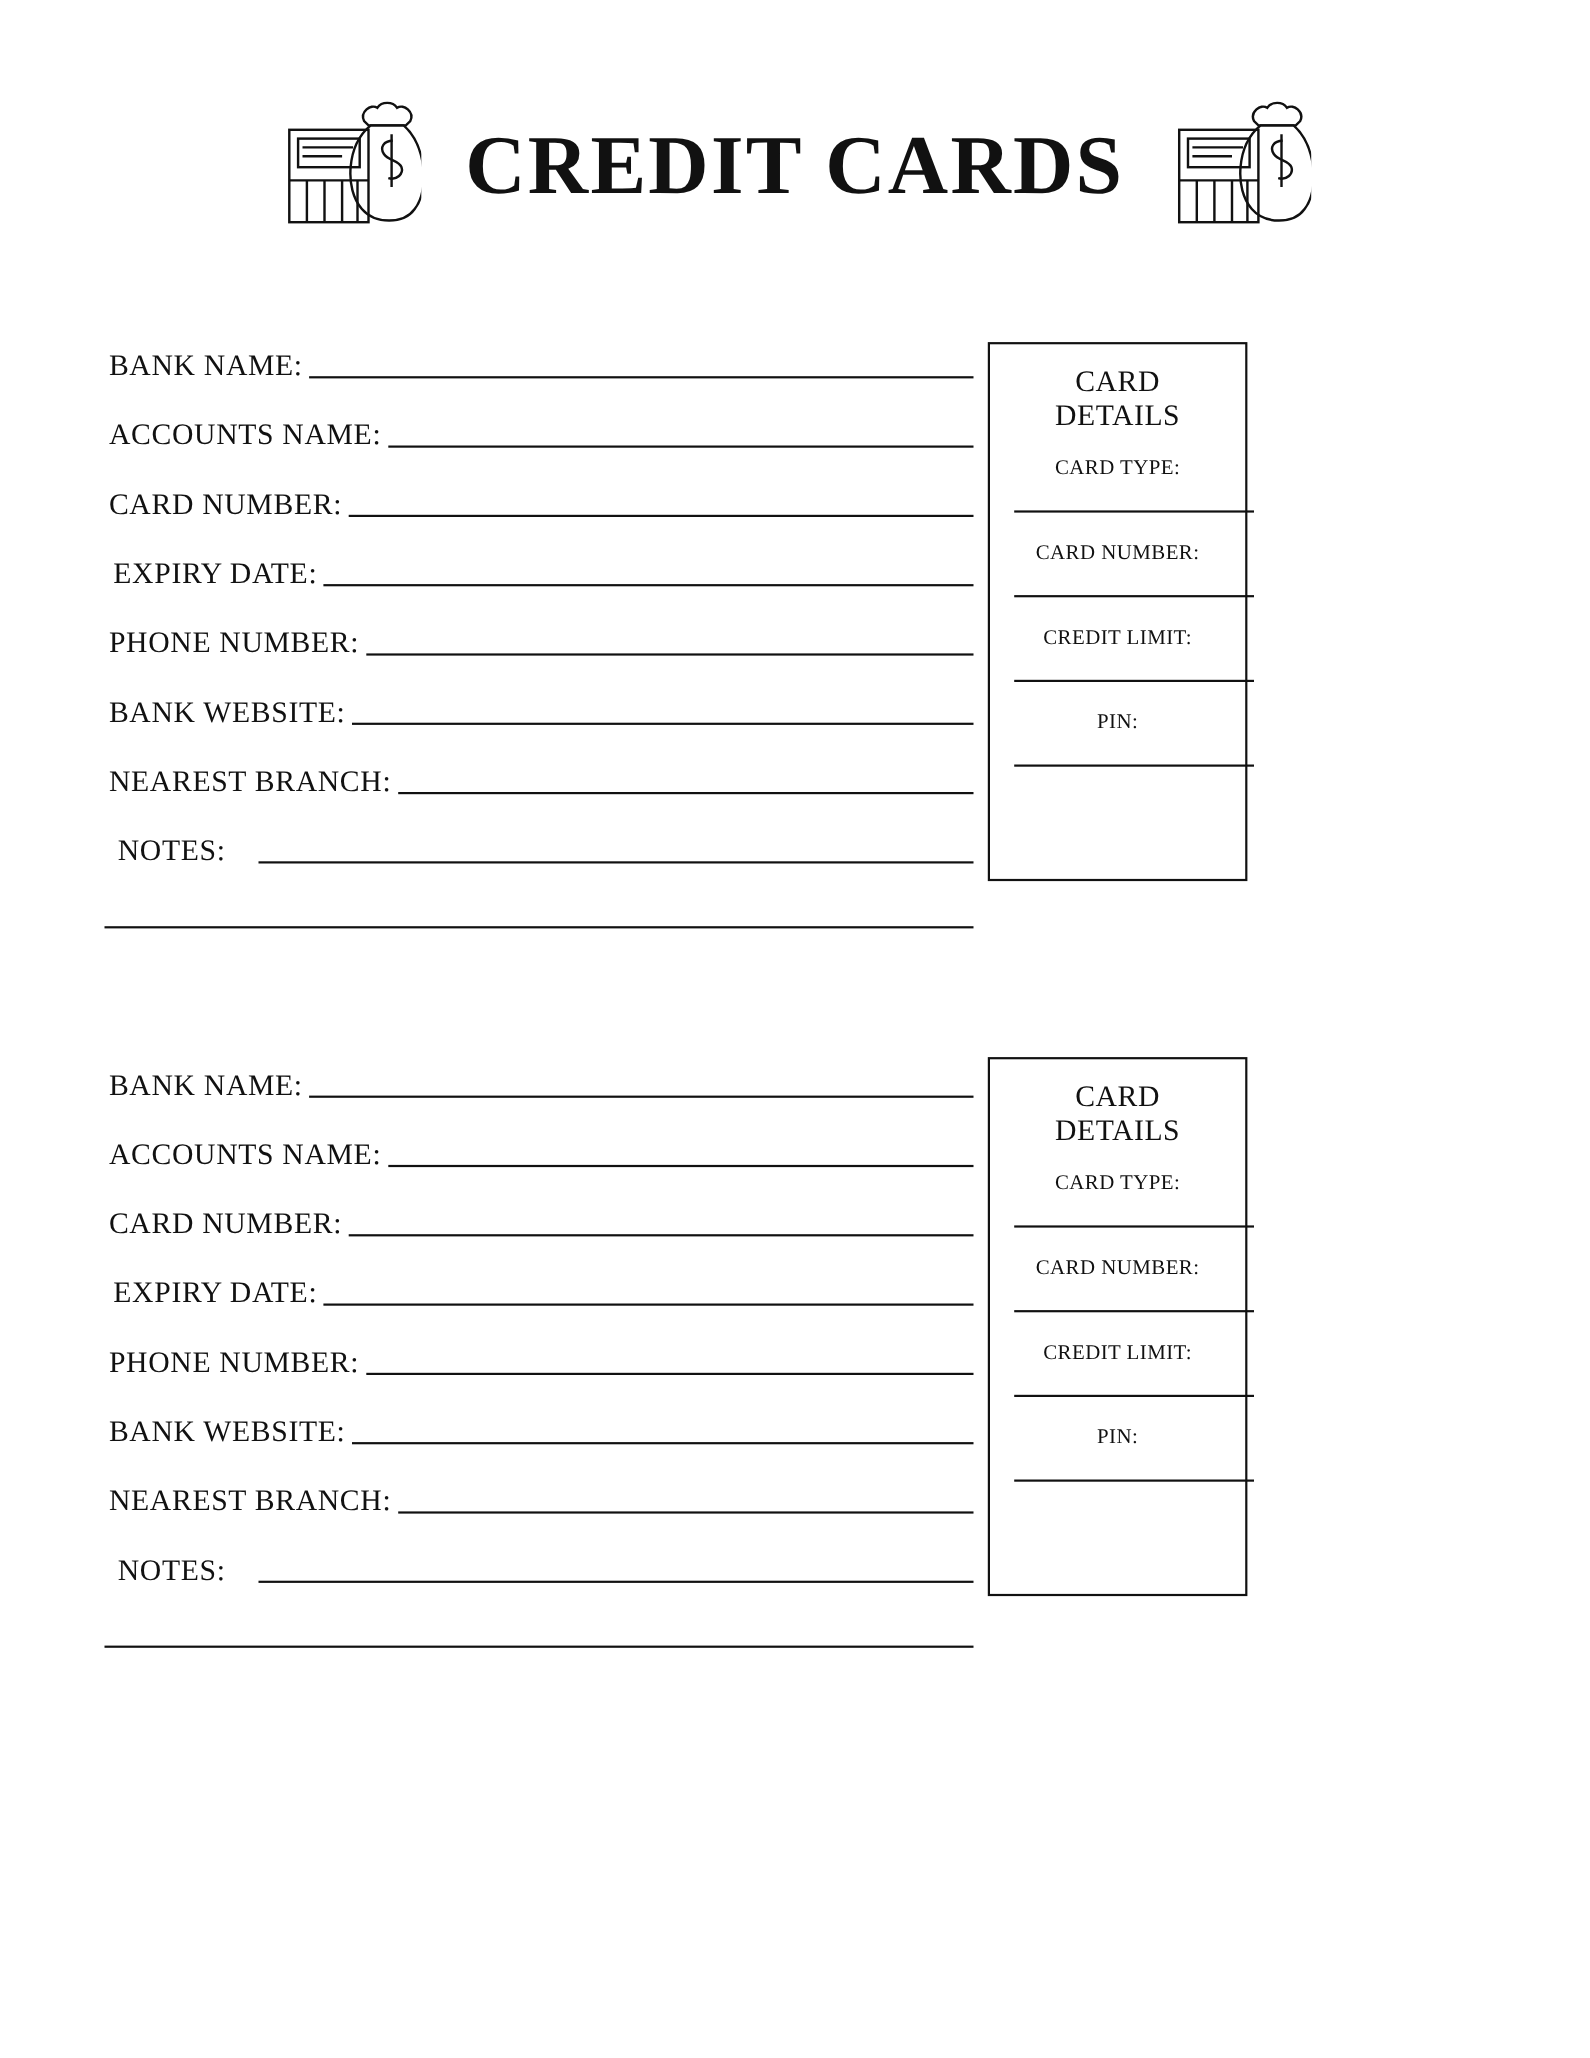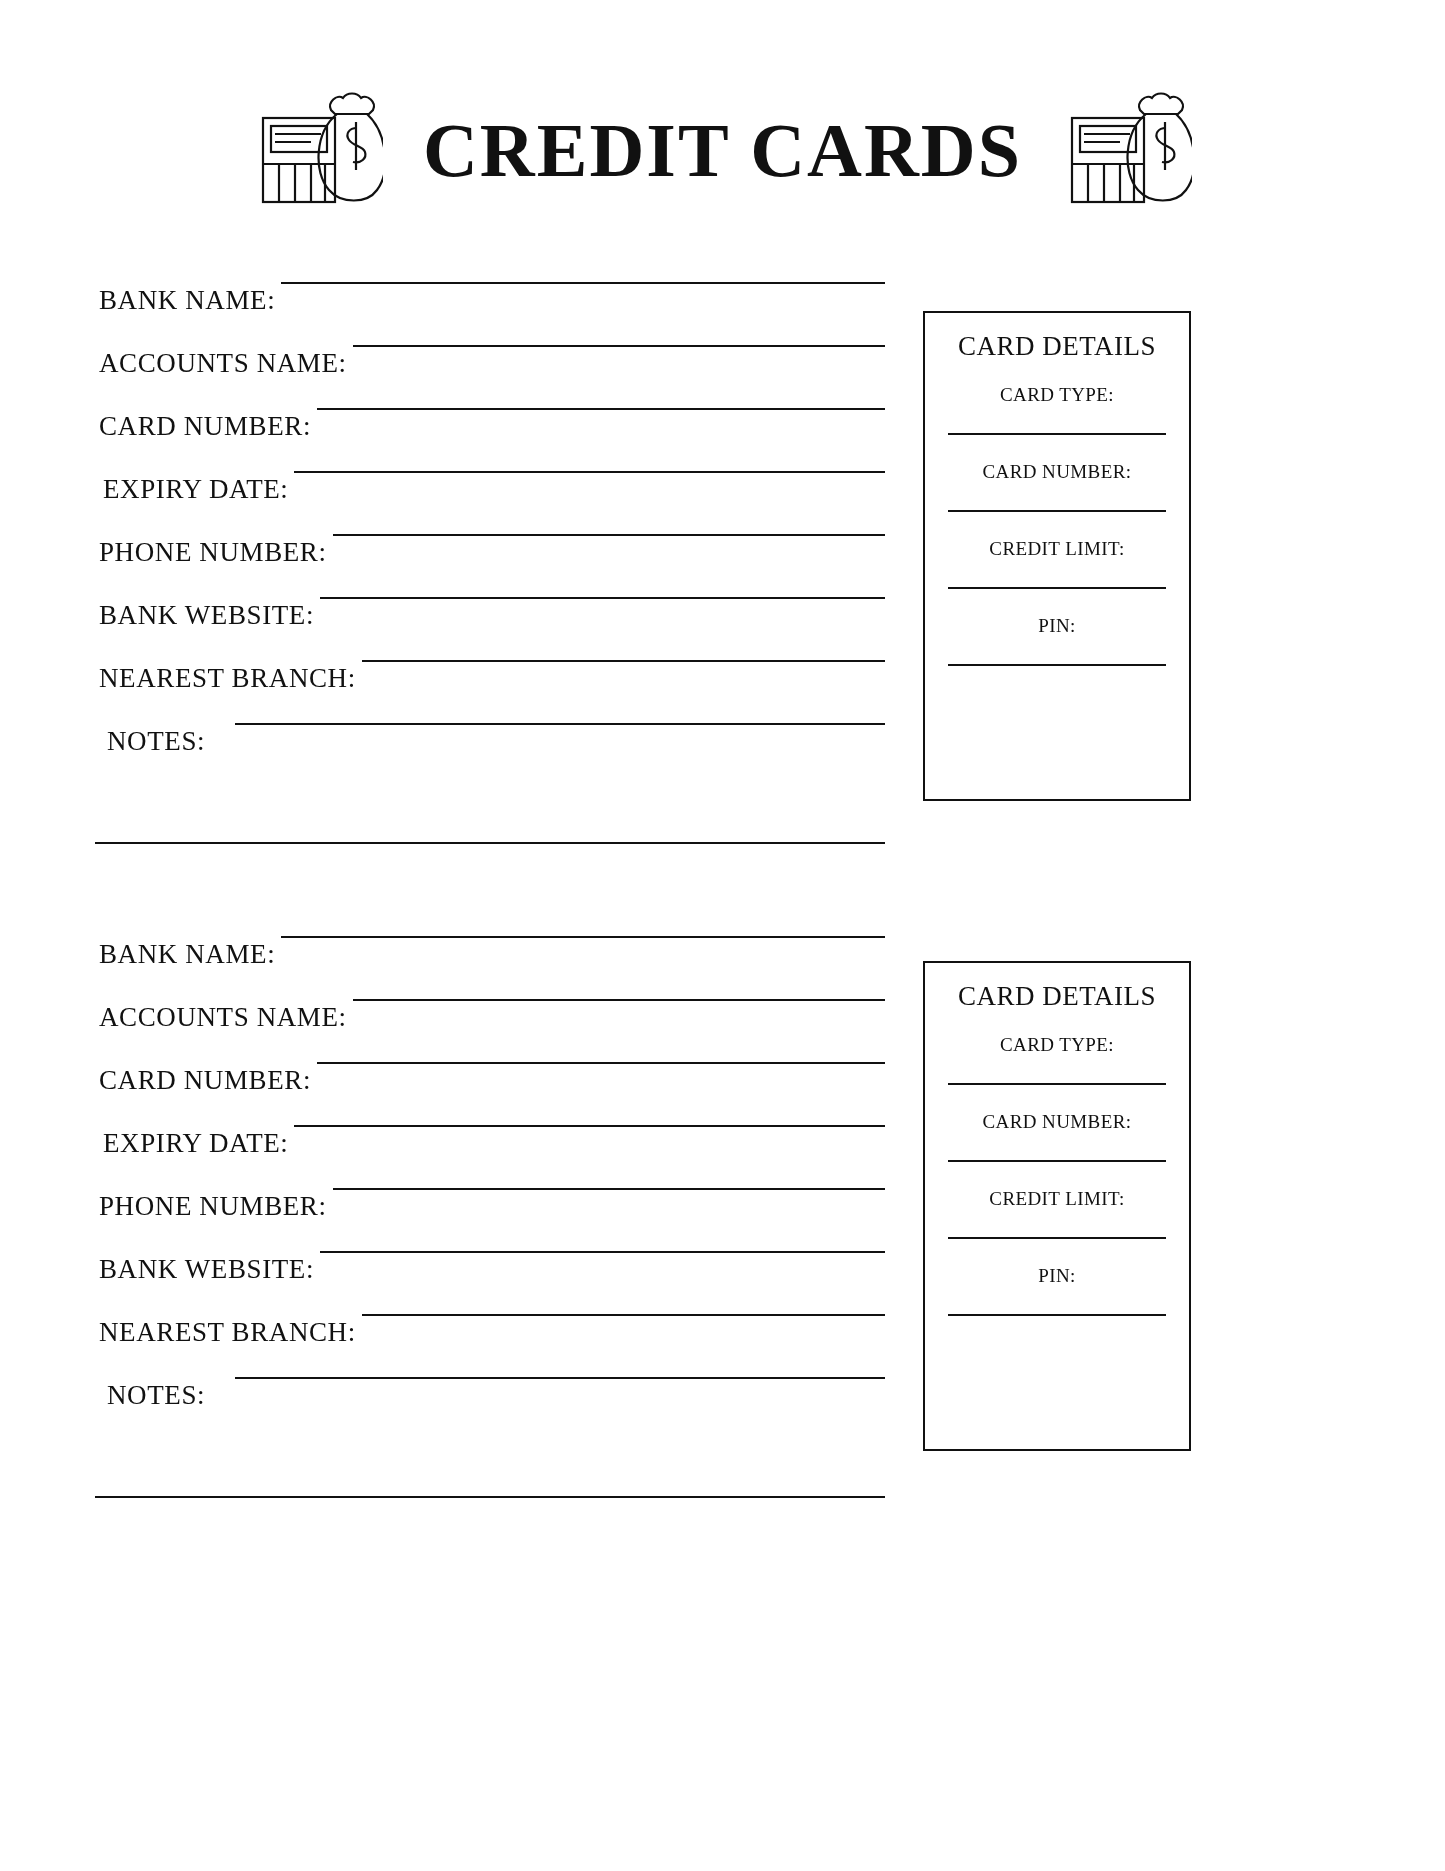--- a/index.html
+++ b/index.html
@@ -63,21 +63,21 @@
   .section.second { margin-top: 95px; }
 
   .fields {
     flex: 0 0 auto;
     width: 790px;
     padding-top: 0;
   }
 
   .field-row {
     display: flex;
-    align-items: flex-start;
+    align-items: flex-end;
     height: 63px;
   }
   .field-label {
     font-size: 27px;
     letter-spacing: 0.6px;
     white-space: nowrap;
     font-family: "Liberation Serif", serif;
   }
   .field-line {
     flex: 1 1 auto;
@@ -95,22 +95,22 @@
   .notes-line-2 {
     border-bottom: 2px solid #111111;
     height: 1px;
     margin-top: 52px;
     width: 100%;
   }
 
   
   .card-box {
     flex: 0 0 auto;
-    width: 268px;
-    margin-left: 38px;
+    width: 236px;
+    margin-left: 13px;
     border: 2px solid #111111;
     box-sizing: border-box;
     padding: 18px 22px 11px 22px;
     text-align: center;
   }
   .card-box.first-box { margin-top: 26px; height: 490px; }
   .card-box.second-box { margin-top: 22px; height: 490px; }
 
   .card-box-title {
     font-size: 27px;

